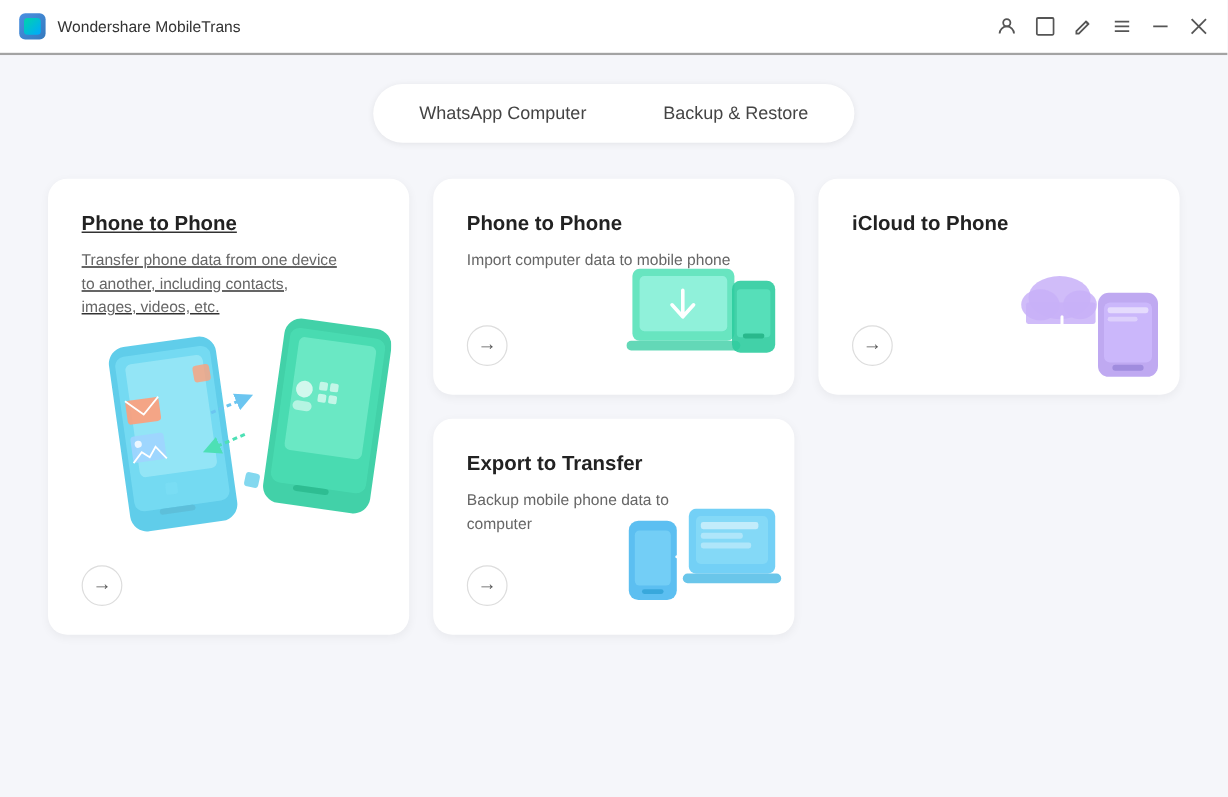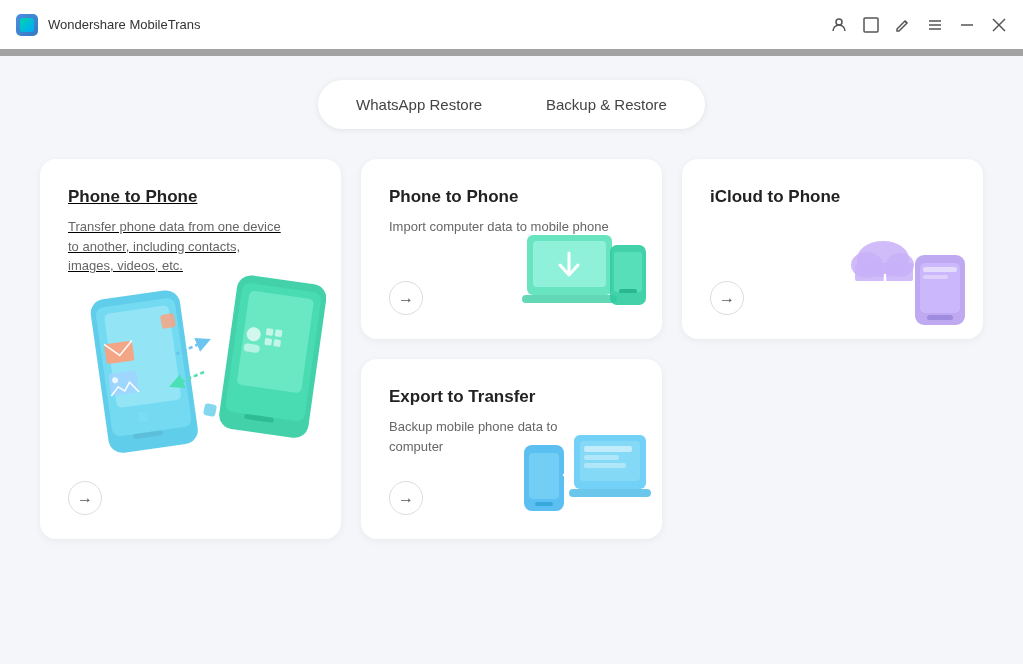--- a/index.html
+++ b/index.html
@@ -11,23 +11,23 @@
       overflow: hidden;
       position: relative;
     }
 
     
     .titlebar {
       display: flex;
       align-items: center;
       justify-content: space-between;
       background: #ffffff;
-      height: 56px;
+      height: 46px;
       padding: 0 16px;
-      border-bottom: 7px solid #a3a3a3;
+      border-bottom: 2px solid #a3a3a3;
     }
     .titlebar-left {
       display: flex;
       align-items: center;
       gap: 10px;
     }
     .app-icon {
       width: 22px;
       height: 22px;
       border-radius: 5px;
@@ -206,21 +206,21 @@
           <line x1="2" y1="2" x2="14" y2="14"></line>
           <line x1="14" y1="2" x2="2" y2="14"></line>
         </svg>
     </div>
   </div>
 </div>
 
 <div class="main">
 
   <div class="nav-tabs">
-    <div class="nav-tab">WhatsApp Restore</div>
+    <div class="nav-tab">WhatsApp Computer</div>
     <div class="nav-tab">Backup &amp; Restore</div>
   </div>
 
   <div class="cards-grid">
 
     <div class="card card-large" style="grid-row: span 2;">
       <div class="card-title">Phone to Phone</div>
       <div class="card-desc">Transfer phone data from one device to another, including contacts, images, videos, etc.</div>
 
       <div style="position:absolute; bottom:60px; left:10px; right:10px; height:220px; display:flex; align-items:center; justify-content:center;">

